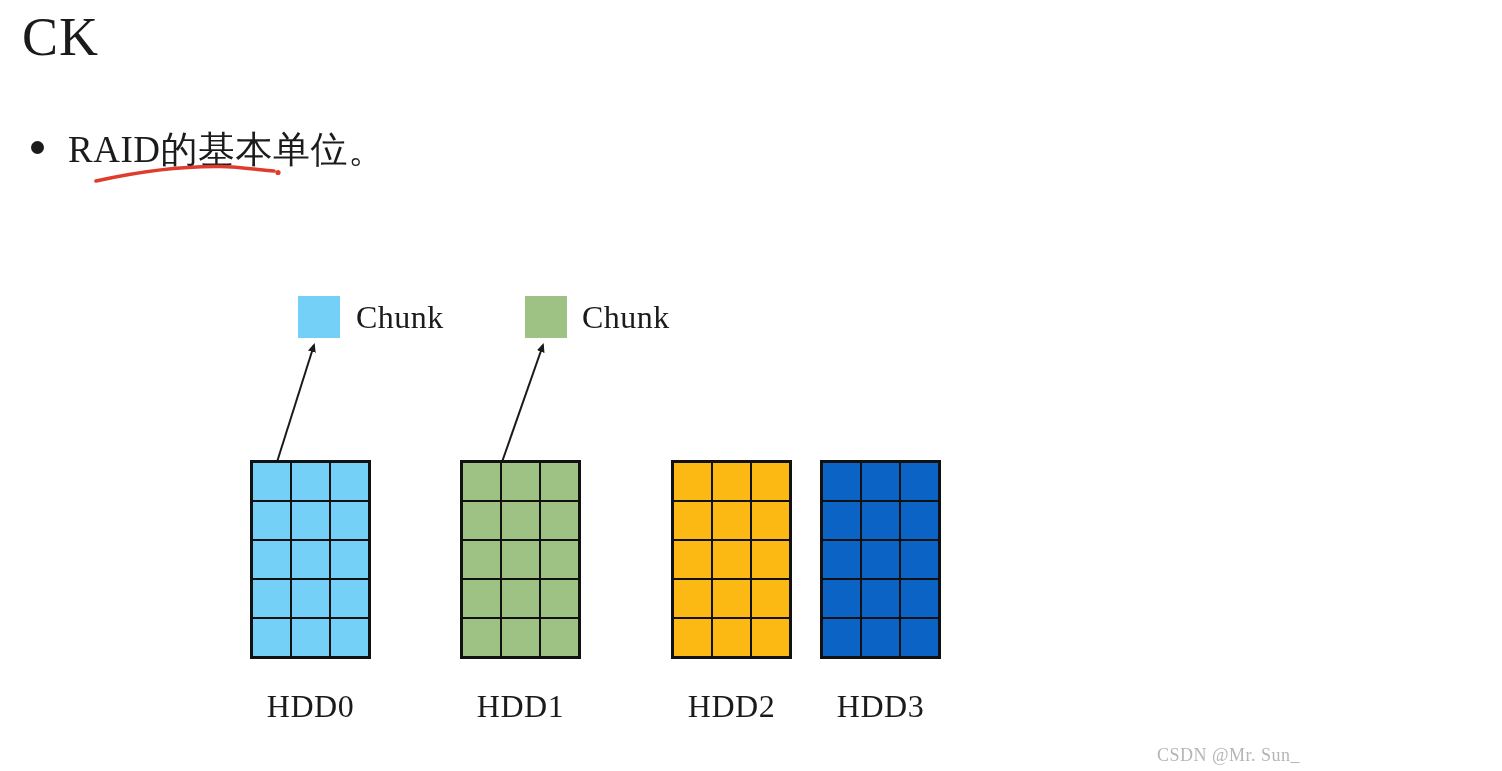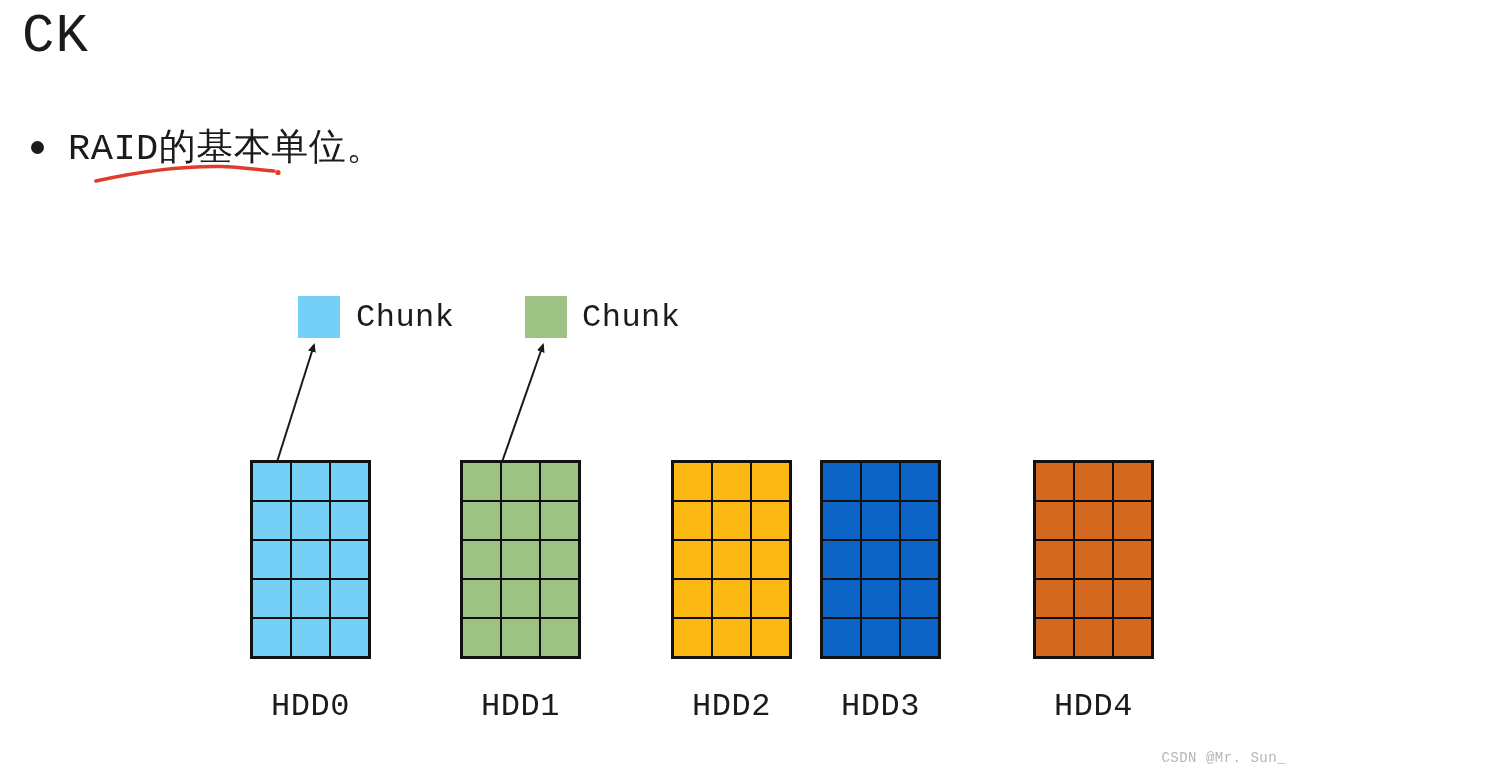--- a/index.html
+++ b/index.html
@@ -1,20 +1,20 @@
 <!DOCTYPE html>
 <html><head>
 <meta charset="utf-8">
 <style>
   html,body{margin:0;padding:0;background:#ffffff;}
   .slide{
     position:relative;
     width:1310px;height:771px;
     background:#ffffff;
-    font-family:Liberation Mono, monospace;
+    font-family:Liberation Serif, serif;
     color:#1b1b1b;
     overflow:hidden;
   }
   .title{
     position:absolute;left:22px;top:6px;
     font-size:54px;font-weight:400;letter-spacing:1px;
   }
   .bullet-dot{
     position:absolute;left:31px;top:141px;
     width:13px;height:13px;border-radius:50%;background:#1b1b1b;
@@ -54,22 +54,22 @@
     grid-template-columns:repeat(3,1fr);
     grid-template-rows:repeat(5,1fr);
     gap:2.5px;
   }
   .cell{width:100%;height:100%;}
   .disk-label{
     position:absolute;top:228px;left:0;width:100%;
     text-align:center;font-size:32px;letter-spacing:0.5px;
   }
   .watermark{
-    position:absolute;right:24px;bottom:5px;
-    font-size:14px;color:#b5b5b5;letter-spacing:0.5px;
+    position:absolute;right:10px;bottom:5px;
+    font-size:18px;color:#b5b5b5;letter-spacing:0.5px;
   }
 </style>
 </head>
 <body>
 
 <div class="slide">
 
   <div class="title">CK</div>
 
   <div class="bullet-dot"></div>
@@ -171,36 +171,16 @@
         <div class="cell" style="background: rgb(11, 99, 198);"></div>
         <div class="cell" style="background: rgb(11, 99, 198);"></div>
         <div class="cell" style="background: rgb(11, 99, 198);"></div>
         <div class="cell" style="background: rgb(11, 99, 198);"></div>
         <div class="cell" style="background: rgb(11, 99, 198);"></div>
         <div class="cell" style="background: rgb(11, 99, 198);"></div>
         <div class="cell" style="background: rgb(11, 99, 198);"></div>
       </div>
     <div class="disk-label">HDD3</div>
   </div>
-  <div class="disk" style="left:1033px">
-    <div class="disk-grid">
-        <div class="cell" style="background: rgb(211, 105, 30);"></div>
-        <div class="cell" style="background: rgb(211, 105, 30);"></div>
-        <div class="cell" style="background: rgb(211, 105, 30);"></div>
-        <div class="cell" style="background: rgb(211, 105, 30);"></div>
-        <div class="cell" style="background: rgb(211, 105, 30);"></div>
-        <div class="cell" style="background: rgb(211, 105, 30);"></div>
-        <div class="cell" style="background: rgb(211, 105, 30);"></div>
-        <div class="cell" style="background: rgb(211, 105, 30);"></div>
-        <div class="cell" style="background: rgb(211, 105, 30);"></div>
-        <div class="cell" style="background: rgb(211, 105, 30);"></div>
-        <div class="cell" style="background: rgb(211, 105, 30);"></div>
-        <div class="cell" style="background: rgb(211, 105, 30);"></div>
-        <div class="cell" style="background: rgb(211, 105, 30);"></div>
-        <div class="cell" style="background: rgb(211, 105, 30);"></div>
-        <div class="cell" style="background: rgb(211, 105, 30);"></div>
-      </div>
-    <div class="disk-label">HDD4</div>
-  </div>
 
   <div class="watermark">CSDN @Mr. Sun_</div>
 
 </div>
 
 </body></html>

